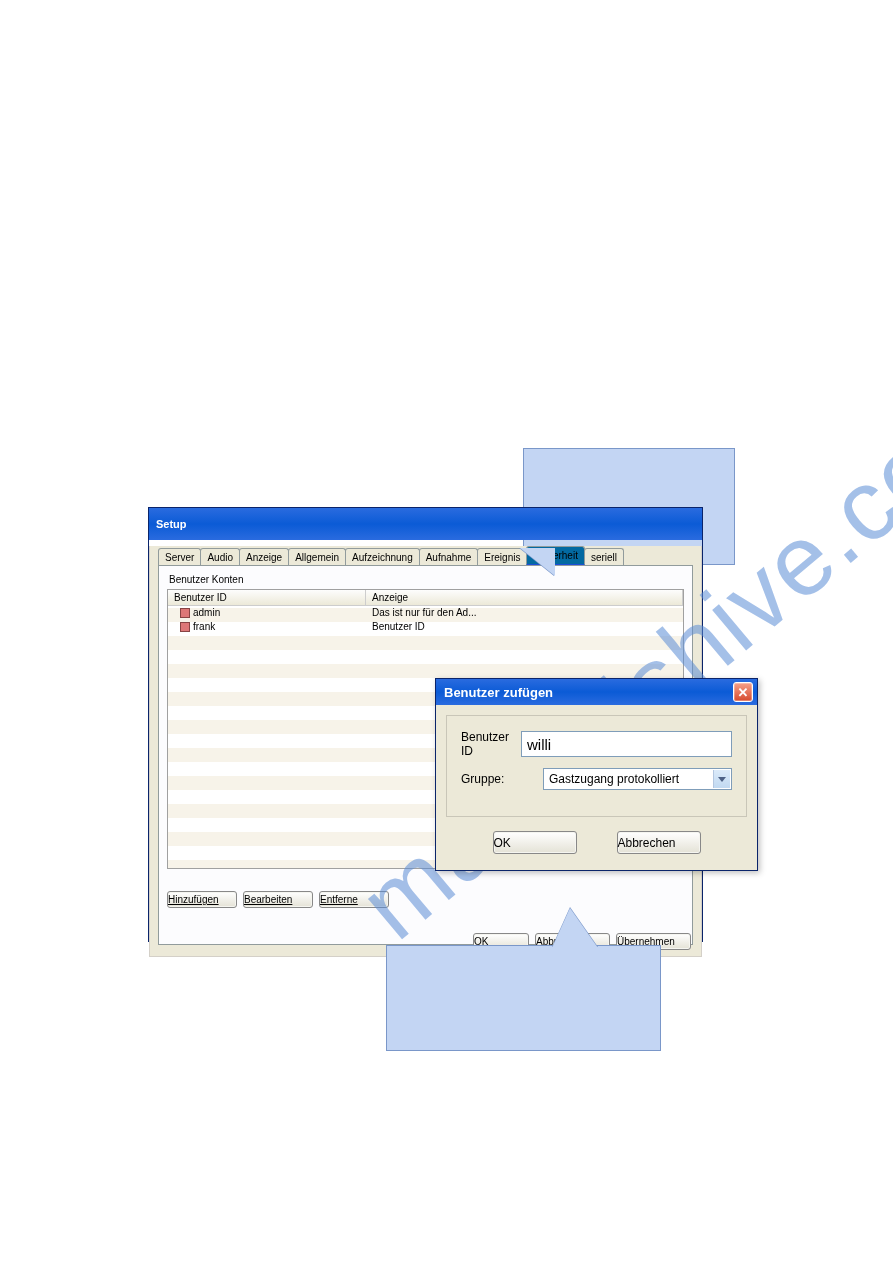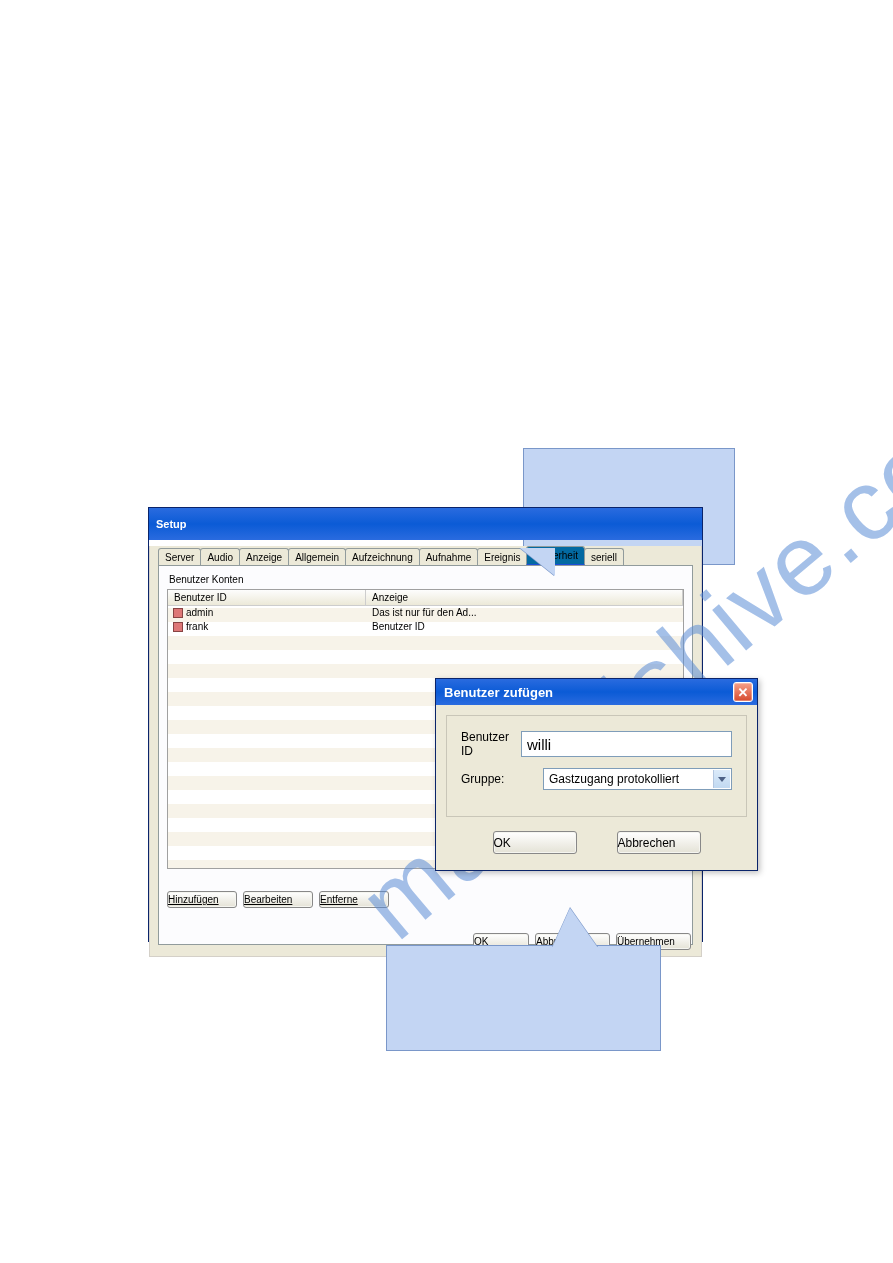--- a/index.html
+++ b/index.html
@@ -110,21 +110,21 @@
     background: linear-gradient(#fdfdfd, #ece9d8);
   }
   .th.col-id { width: 198px; }
   .th.col-grp { flex: 1; }
   .trow {
     display: flex;
     font-size: 10px;
     height: 14px;
     line-height: 14px;
   }
-  .tcell-id { width: 198px; padding-left: 5px; display:flex; align-items:center; gap:3px;}
+  .tcell-id { width: 198px; padding-left: 12px; display:flex; align-items:center; gap:3px;}
   .tcell-grp { flex: 1; padding-left: 6px; }
   .striping {
     position: absolute;
     left:0; right:0; top:18px; bottom:0;
     background: repeating-linear-gradient(to bottom, #f7f3e9 0, #f7f3e9 14px, #ffffff 14px, #ffffff 28px);
     z-index:0;
   }
   .tbody { position: relative; z-index:1; }
   .user-icon {
     width:10px; height:10px; background:#d77; border:1px solid #844; display:inline-block;

